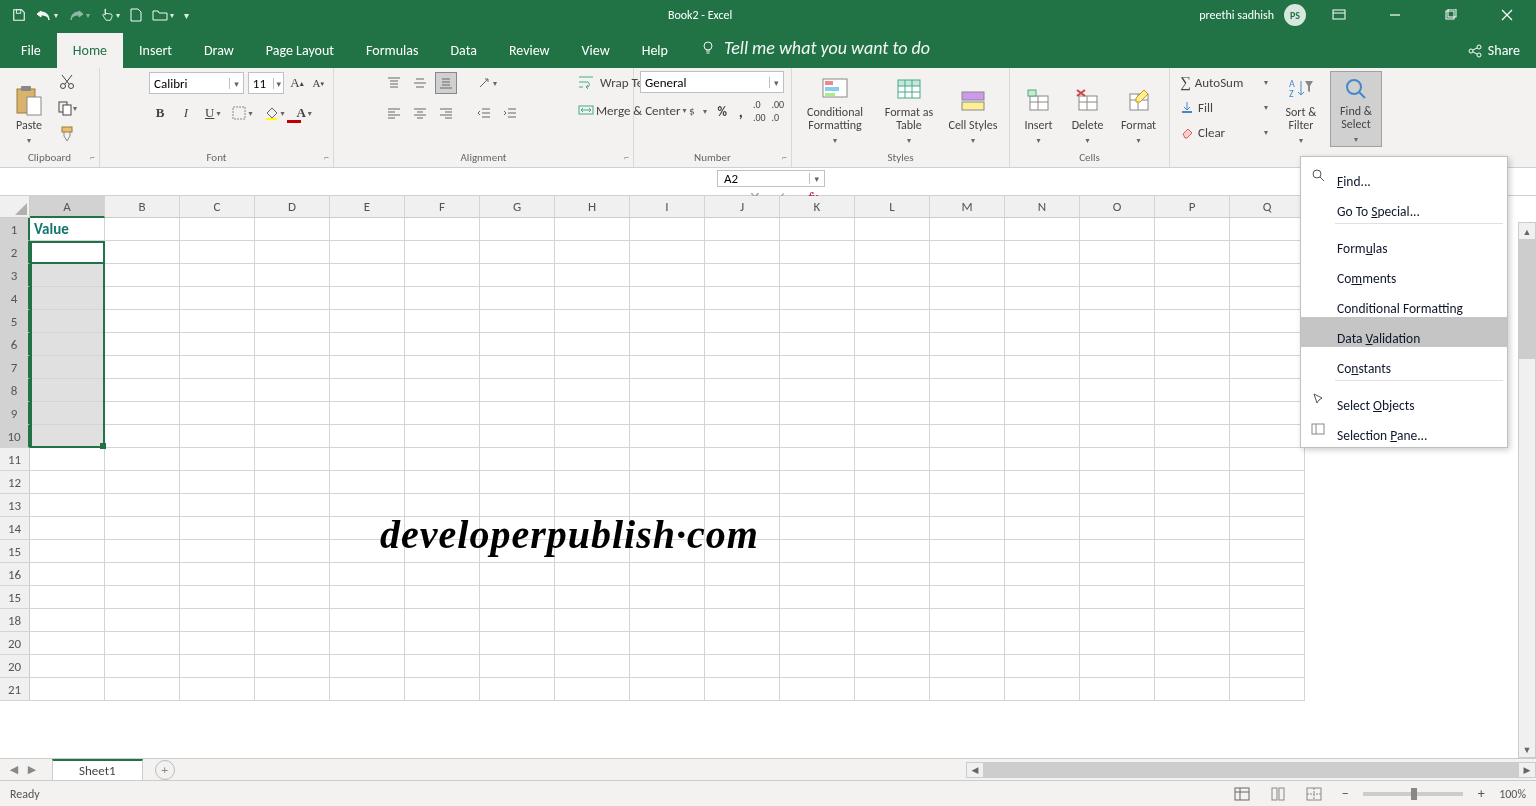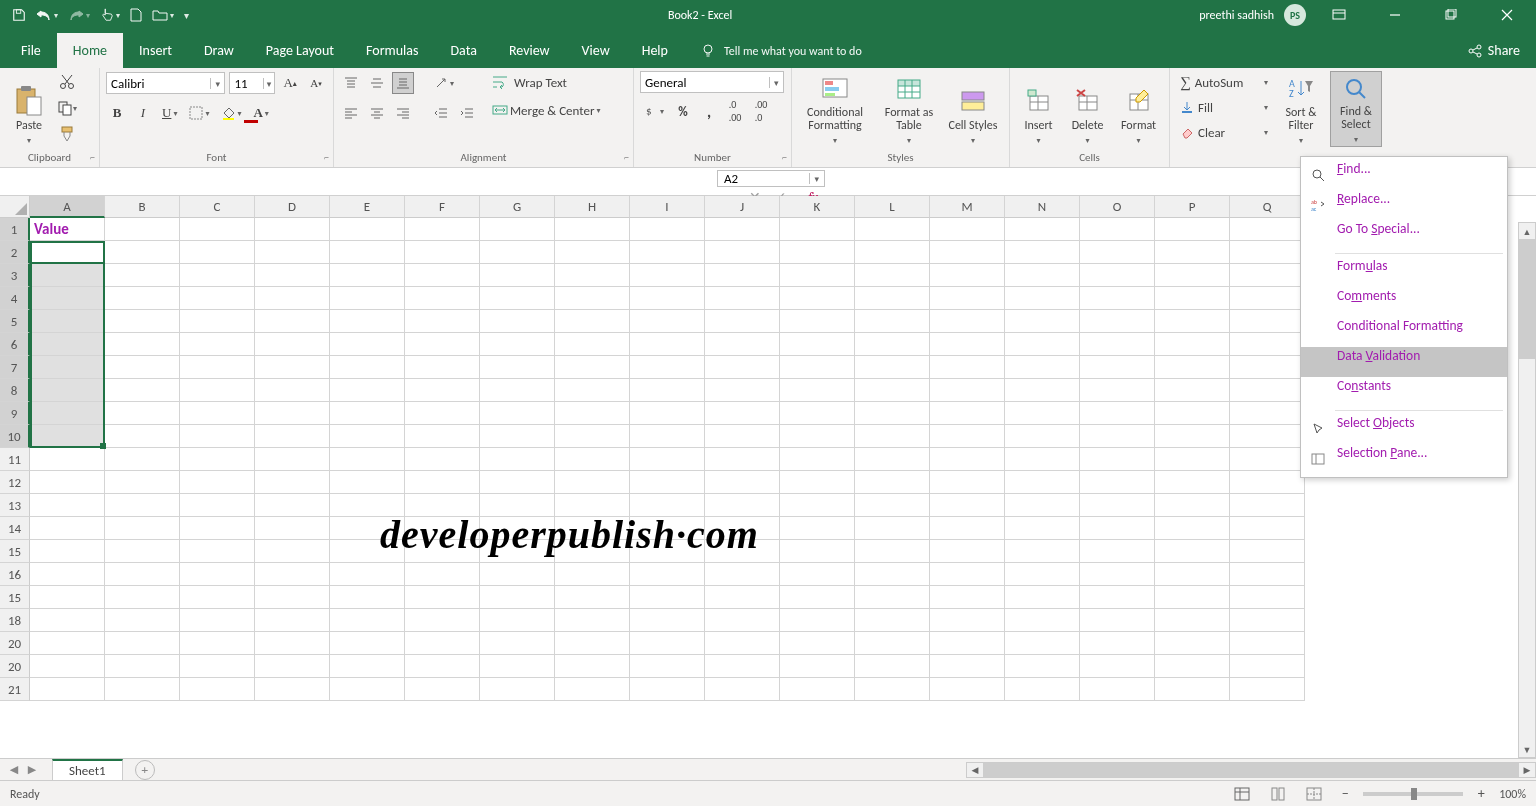--- a/index.html
+++ b/index.html
@@ -13,33 +13,33 @@
 .titlebar .caret { font-size:8px; opacity:.9; }
 .titlebar .title-center { flex:1; text-align:center; }
 .titlebar .user-area { display:flex; align-items:center; gap:10px; padding-right:6px; }
 .titlebar .avatar { width:22px; height:22px; border-radius:50%; background:#d6e8dd; color:#217346; font-size:10px; display:flex; align-items:center; justify-content:center; font-weight:600; }
 .titlebar .win-btn { width:46px; height:30px; display:flex; align-items:center; justify-content:center; cursor:pointer; }
 
 
 .tabstrip { height:38px; background:#217346; display:flex; align-items:flex-end; padding-left:5px; }
 .tabstrip .tab { padding:9px 16px; color:#fff; font-size:14px; cursor:pointer; }
 .tabstrip .tab.active { background:#f3f2f1; color:#217346; font-weight:400;text-align:right; }
-.tabstrip .tellme { display:flex; align-items:center; gap:8px; padding:9px 16px; color:#fff; font-size:12px; opacity:.95; }
+.tabstrip .tellme { display:flex; align-items:center; gap:8px; padding:9px 16px; color:#fff; font-size:18px; opacity:.95;font-style:italic; }
 .tabstrip .rspace { margin-left:auto; padding:9px 16px; color:#fff; display:flex; align-items:center; gap:6px; font-size:14px; }
 
 
 .ribbon { height:100px; background:#f3f2f1; border-bottom:1px solid #d0d0d0; display:flex; }
 .rgroup { border-right:1px solid #d9d9d9; display:flex; flex-direction:column; padding:3px 6px 0 6px; }
 .rgroup-body { flex:1; display:flex; align-items:flex-start; gap:4px; }
 .rgroup-name { text-align:center; font-size:11px; color:#666; padding:2px 0 3px; position:relative; }
 .rgroup-name .launcher { position:absolute; right:-2px; top:2px; font-size:10px; color:#888; cursor:pointer; }
 .bigbtn { display:flex; flex-direction:column; align-items:center; justify-content:flex-end; gap:2px; width:56px; height:76px; cursor:pointer; padding-top:3px; font-size:12px; text-align:center; line-height:13px; }
 .bigbtn .icon { width:32px; height:32px; display:flex; align-items:center; justify-content:center; }
 .col { display:flex; flex-direction:column; gap:4px; }
-.row { display:flex; align-items:center; gap:4px; height:24px; }
+.row { display:flex; align-items:center; gap:4px; height:24px;margin-left:43px; }
 .smbtn { width:22px; height:22px; display:flex; align-items:center; justify-content:center; cursor:pointer; font-size:13px; }
 .smbtn.wd { width:auto; padding:0 4px; gap:2px; }
 .dd { font-size:8px; color:#666; }
 .combo { display:flex; align-items:center; height:22px; border:1px solid #c0c0c0; background:#fff; font-size:13px; }
 .combo input { border:none; outline:none; padding:0 4px; font-size:13px; width:100%; }
 .combo .ddb { width:16px; text-align:center; font-size:9px; border-left:1px solid #c0c0c0; cursor:pointer; color:#666; }
 
 
 .fbar { height:28px; border-bottom:1px solid #d0d0d0; display:flex; align-items:center; background:#fff;flex-direction:column; }
 .namebox { width:108px; border:1px solid #c0c0c0; margin:2px 0 2px 6px; height:22px; display:flex; align-items:center; }
@@ -56,42 +56,42 @@
 .selectall::after { content:""; position:absolute; right:2px; bottom:2px; border:6px solid transparent; border-right-color:#b0b0b0; border-bottom-color:#b0b0b0; }
 .colheads { position:absolute; left:30px; top:0; height:22px; display:flex; }
 .ch { width:75px; height:22px; background:#f0f0f0; border-right:1px solid #d4d4d4; border-bottom:1px solid #ccc; text-align:center; font-size:13px; line-height:22px; color:#555; cursor:pointer; }
 .ch.sel { background:#d2d2d2; border-bottom:2px solid #217346; }
 .rowheads { position:absolute; left:0; top:22px; width:30px; }
 .rh { width:30px; height:23px; background:#f0f0f0; border-right:1px solid #ccc; border-bottom:1px solid #d4d4d4; text-align:center; font-size:13px; line-height:23px; color:#555; cursor:pointer; }
 .rh.sel { background:#d2d2d2; border-right:2px solid #217346; }
 .cells { position:absolute; left:30px; top:22px; }
 .cellrow { display:flex; height:23px; }
 .cell { width:75px; height:23px; border-right:1px solid #d4d4d4; border-bottom:1px solid #d4d4d4; padding:0 4px; font-size:13px; line-height:22px; cursor:cell; }
-.cell.header { font-weight:bold; font-size:15px; font-family:Calibri; color:#a21caf; }
+.cell.header { font-weight:bold; font-size:15px; font-family:Calibri; color:#0f766e; }
 .cell.selrange { background:#e0e0e0; }
 .active-cell { position:absolute; left:30px; top:45px; width:75px; height:23px; border:2px solid #217346; pointer-events:none; background:#fff; }
 .sel-outline { position:absolute; left:30px; top:45px; width:75px; height:207px; border:2px solid #217346; pointer-events:none; }
 .sel-handle { position:absolute; right:-3px; bottom:-3px; width:6px; height:6px; background:#217346; }
 
 
 .watermark { position:absolute; left:380px; top:315px; font-family:"Brush Script MT","Segoe Script",cursive; font-style:italic; font-weight:bold; font-size:40px; color:#000; pointer-events:none; letter-spacing:1px; }
 
 
 .dropdown { position:absolute; right:28px; top:156px; width:208px; background:#fff; border:1px solid #c0c0c0; box-shadow:2px 2px 6px rgba(0,0,0,.2); z-index:100; padding:3px 0; }
-.dropdown .mi { height:30px; display:flex; align-items:flex-start; padding:0 10px 0 36px; font-size:13.5px; cursor:pointer; position:relative; color:#a21caf; }
+.dropdown .mi { height:30px; display:flex; align-items:flex-end; padding:0 10px 0 36px; font-size:13.5px; cursor:pointer; position:relative; color:#0f172a; }
 .dropdown .mi .micon { position:absolute; left:8px; top:6px; width:18px; height:18px; display:flex; align-items:center; justify-content:center; }
 .dropdown .mi.hov { background:#c5c5c5; }
 .dropdown .sep { height:1px; background:#e0e0e0; margin:3px 4px 3px 34px; }
 .dropdown u { text-decoration:underline; }
 
 
 .sheettabs { position:absolute; bottom:26px; left:0; right:0; height:22px; background:#f3f2f1; border-top:1px solid #ccc; display:flex; align-items:center; }
 .sheettabs .nav { display:flex; gap:2px; padding:0 6px; color:#888; }
 .sheettabs .nav span { cursor:pointer; font-size:11px; width:16px; text-align:center; }
-.sheettabs .stab { padding:2px 16px; background:#fff; border:1px solid #ccc; border-bottom:none; font-size:13px; cursor:pointer; margin-left:6px; border-top:2px solid #217346; }
+.sheettabs .stab { padding:2px 26px; background:#fff; border:1px solid #ccc; border-bottom:none; font-size:13px; cursor:pointer; margin-left:6px; border-top:2px solid #217346; }
 .sheettabs .add { width:20px; height:20px; border:1px solid #bbb; border-radius:50%; display:flex; align-items:center; justify-content:center; margin-left:12px; cursor:pointer; color:#888; font-size:13px; }
 .sheettabs .hscroll { margin-left:auto; width:570px; height:16px; background:#f0f0f0; border:1px solid #ccc; position:relative; }
 .sheettabs .hscroll .thumb { position:absolute; left:16px; top:0; right:16px; bottom:0; background:#cdcdcd; cursor:pointer; }
 .sheettabs .hscroll .ar { position:absolute; top:0; width:16px; height:100%; display:flex; align-items:center; justify-content:center; font-size:9px; color:#666; cursor:pointer; }
 
 .vscroll { position:absolute; right:0; top:222px; width:18px; bottom:48px; background:#f0f0f0; border:1px solid #ccc; }
 .vscroll .thumb { position:absolute; left:0; right:0; top:16px; height:120px; background:#cdcdcd; cursor:pointer; }
 .vscroll .ar { position:absolute; left:0; right:0; height:16px; display:flex; align-items:center; justify-content:center; font-size:9px; color:#666; cursor:pointer; }
 
 
@@ -991,30 +991,20 @@
   <div class="mi">
       <span class="micon">
         <svg width="14" height="14">
           <circle cx="6" cy="6" r="4" fill="none" stroke="#555"></circle>
           <path d="M9 9l4 4" stroke="#555"></path>
         </svg>
       </span>
       <span><u>F</u>ind...</span>
     </div>
   <div class="mi">
-      <span class="micon">
-        <svg width="14" height="14">
-          <text x="0" y="6" font-size="6" fill="#c44">ab</text>
-          <text x="0" y="13" font-size="6" fill="#48c">ac</text>
-          <path d="M10 4l3 2-3 2" fill="none" stroke="#555"></path>
-        </svg>
-      </span>
-      <span><u>R</u>eplace...</span>
-    </div>
-  <div class="mi">
       <span>Go To <u>S</u>pecial...</span>
     </div>
   <div class="sep"></div>
   <div class="mi">
       <span>Form<u>u</u>las</span>
     </div>
   <div class="mi">
       <span>Co<u>m</u>ments</span>
     </div>
   <div class="mi">

